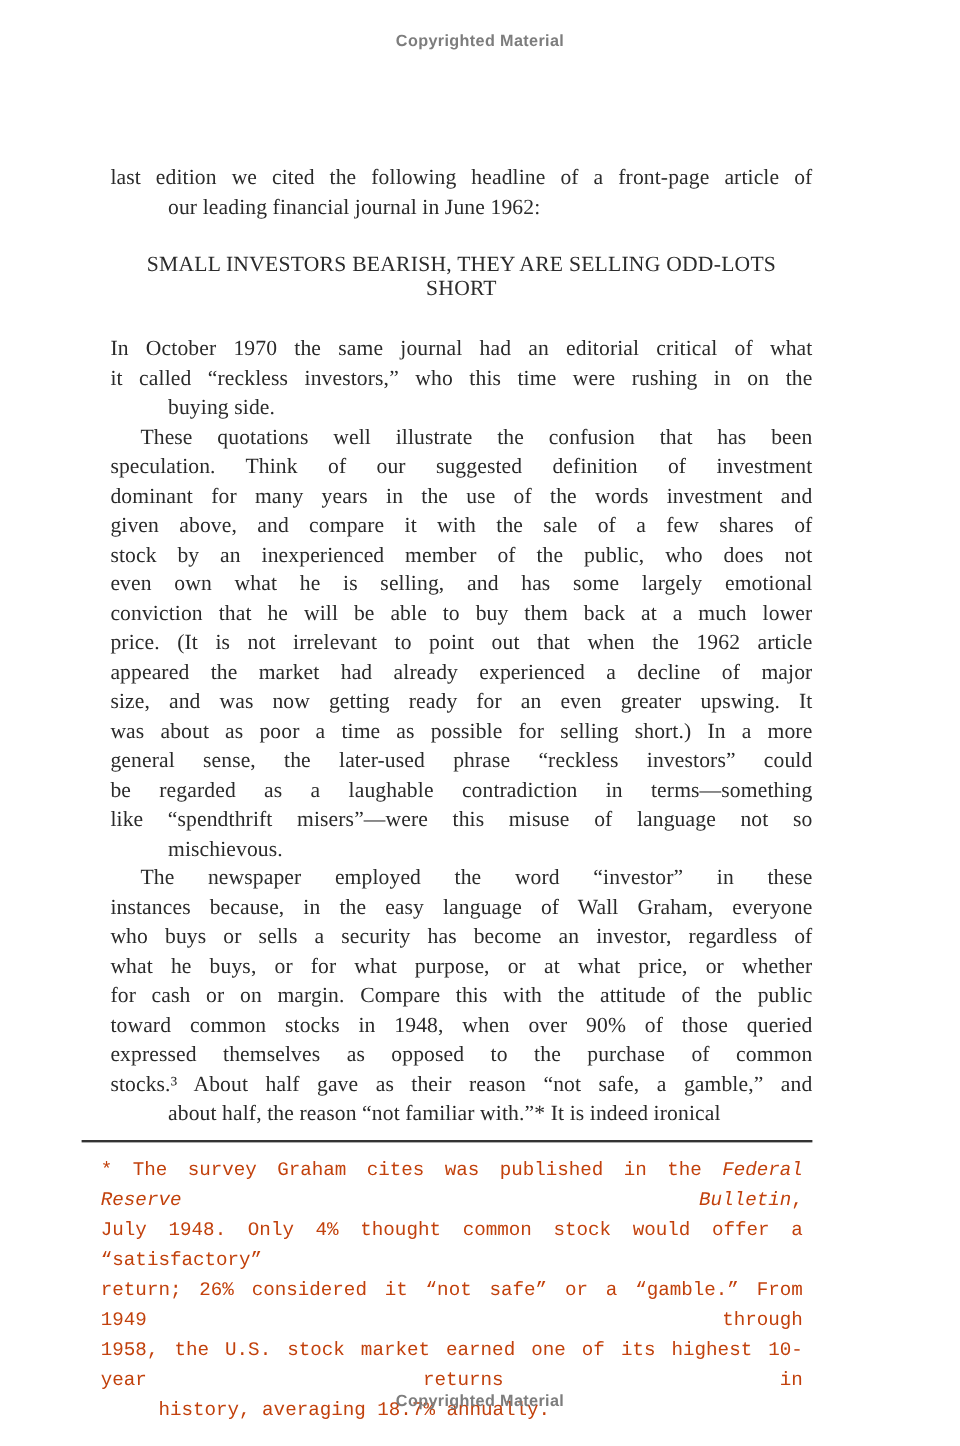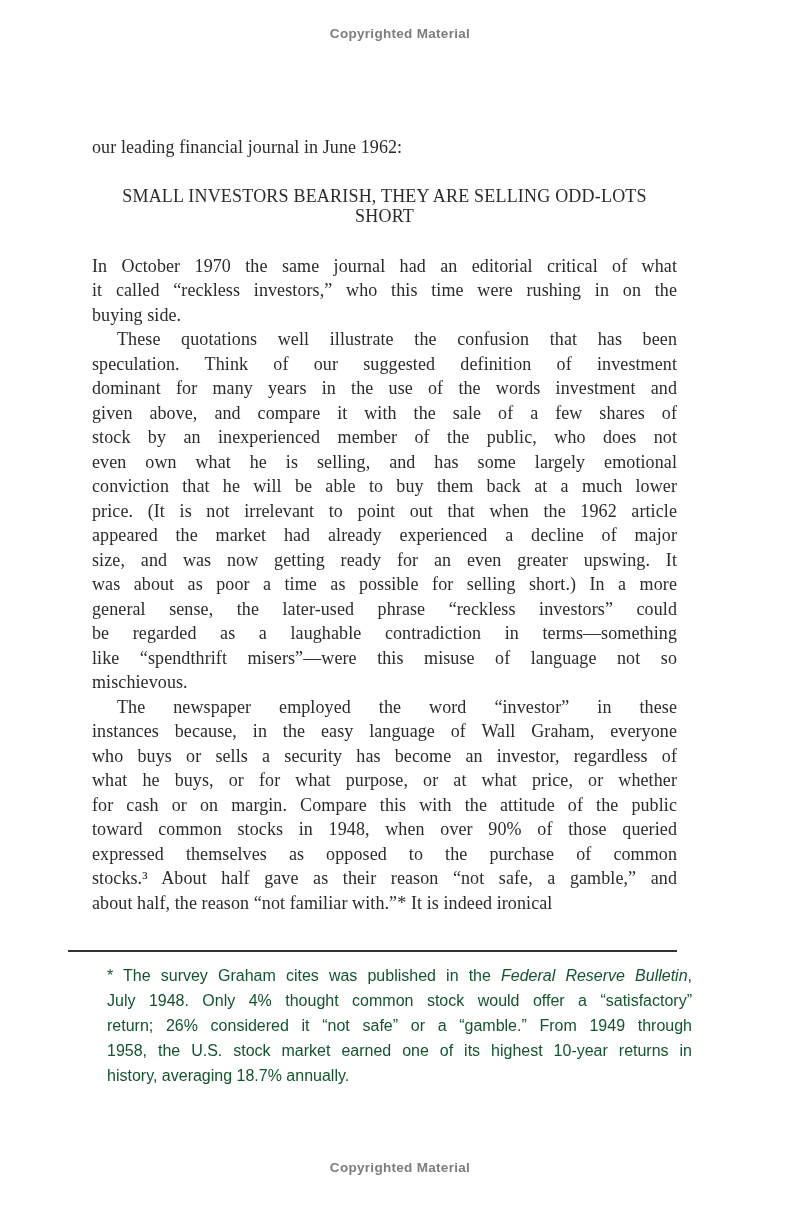--- a/index.html
+++ b/index.html
@@ -52,21 +52,21 @@
     width: 585px;
     color: #2b2b2b;
     font-size: 18px;
     letter-spacing: 0.1px;
   }
   .line {
     line-height: 24.5px;
     text-align: justify;
     text-align-last: justify;
   }
-  .line.last { text-align-last: left; }
+  .line.last { text-align-last: left; margin-left: 48px; }
   .line.first-indent { text-indent: 25px; }
   .headline {
     text-align: center;
     text-align-last: center;
     font-size: 18px;
     letter-spacing: 0.2px;
     line-height: 20px;
     margin: 26px 0 28px 0;
     color: #2b2b2b;
   }
@@ -74,38 +74,39 @@
     position: absolute;
     top: 950px;
     left: 68px;
     width: 609px;
     height: 2px;
     background: #333333;
   }
   .footnote {
     position: absolute;
     top: 963px;
-    left: 107px;
+    left: 84px;
     width: 585px;
-    font-family: Liberation Sans, sans-serif;
+    font-family: Liberation Mono, monospace;
     font-size: 16px;
-    color: #14532d;
+    color: #c2410c;
   }
   .footnote .line { line-height: 25px; }
   .it { font-style: italic; }
 </style>
 </head>
 <body>
 
 <div class="page">
 
   <div class="copyright top">Copyrighted Material</div>
 
 
   <div class="text-block" id="body-block">
+      <div class="line"><span>last edition we cited the following headline of a front-page article of</span></div>
       <div class="line last"><span>our leading financial journal in June 1962:</span></div>
       <div class="headline">SMALL INVESTORS BEARISH, THEY ARE SELLING ODD-LOTS SHORT</div>
       <div class="line"><span>In October 1970 the same journal had an editorial critical of what</span></div>
       <div class="line"><span>it called “reckless investors,” who this time were rushing in on the</span></div>
       <div class="line last"><span>buying side.</span></div>
       <div class="line first-indent"><span>These quotations well illustrate the confusion that has been</span></div>
       <div class="line"><span>speculation. Think of our suggested definition of investment</span></div>
       <div class="line"><span>dominant for many years in the use of the words investment and</span></div>
       <div class="line"><span>given above, and compare it with the sale of a few shares of</span></div>
       <div class="line"><span>stock by an inexperienced member of the public, who does not</span></div>

